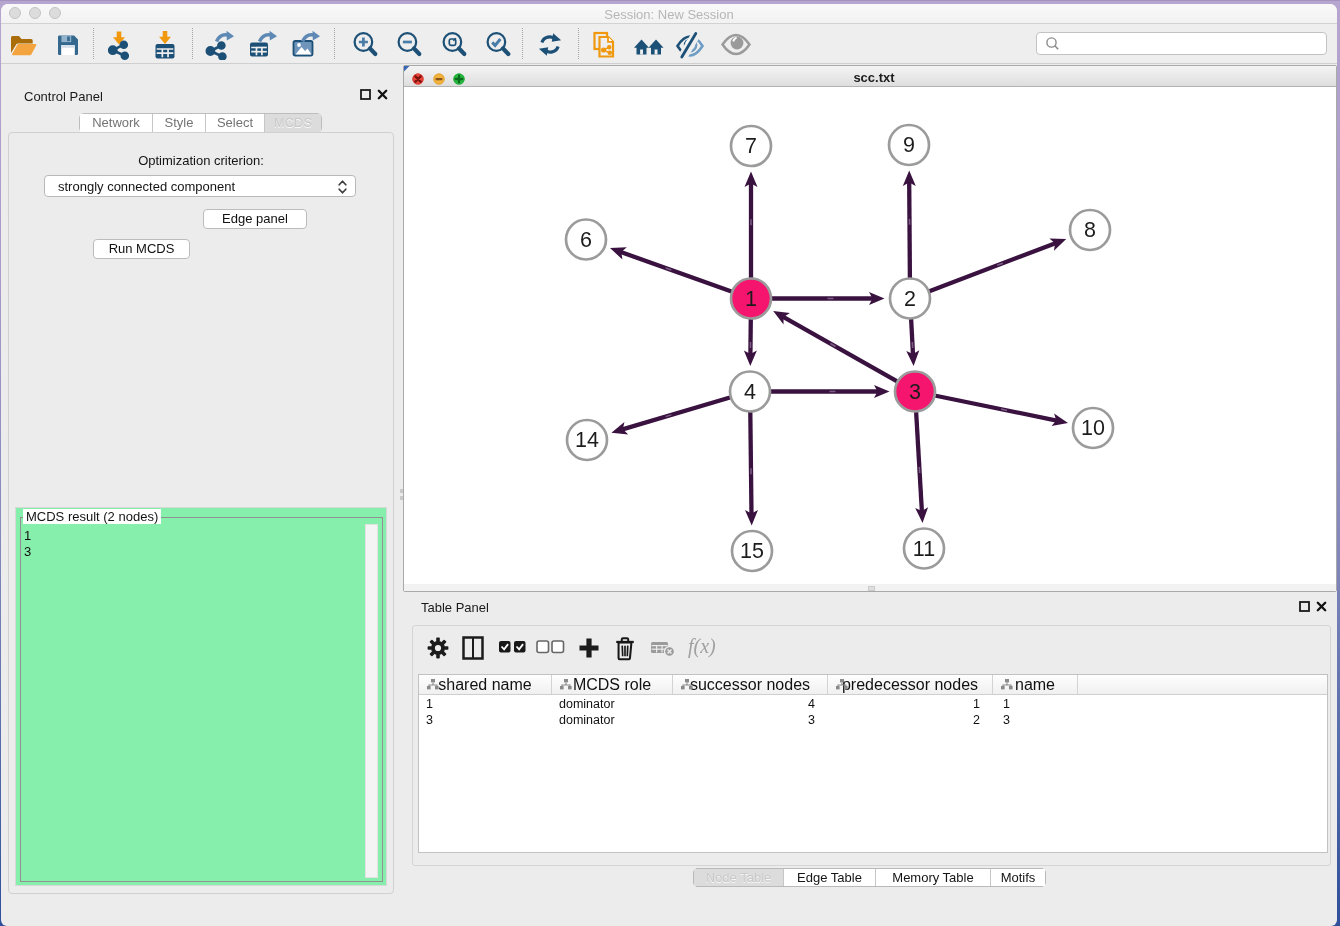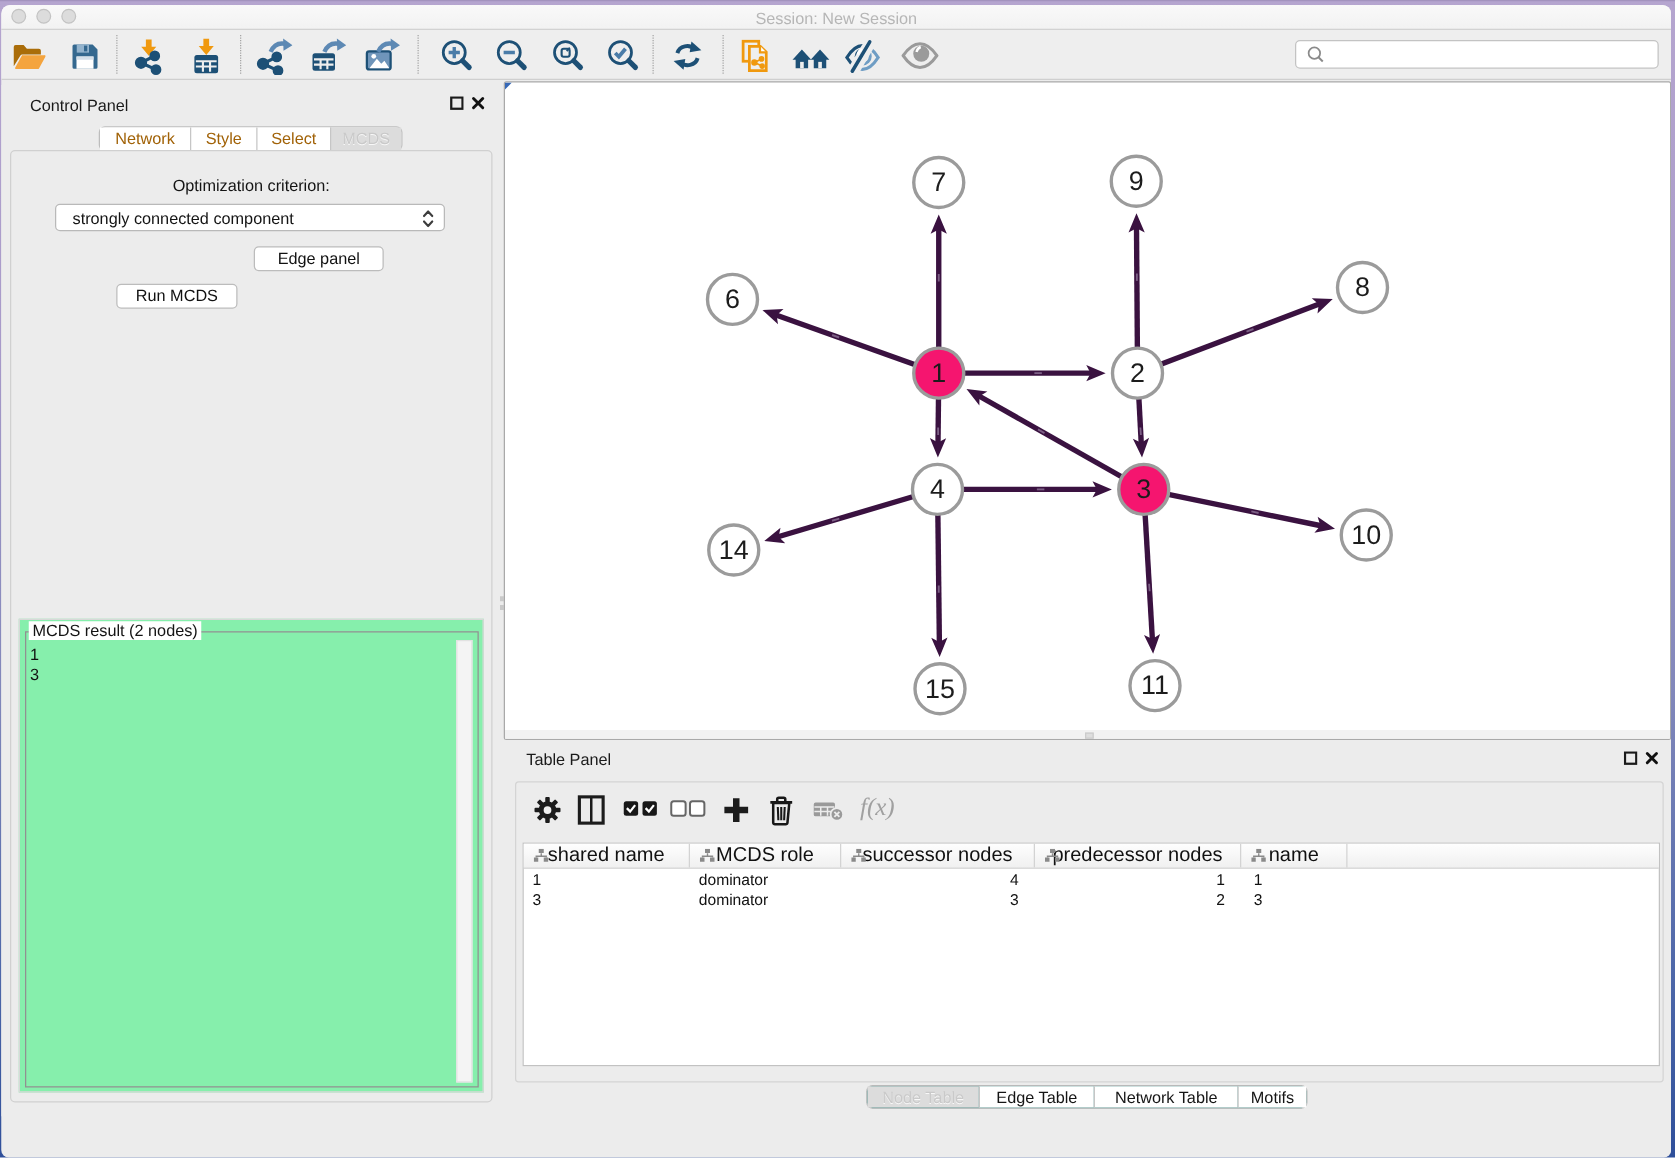--- a/index.html
+++ b/index.html
@@ -4,24 +4,24 @@
   html,body { width:1340px; height:926px; overflow:hidden; }
   body { font-family:"Liberation Sans", sans-serif; background:linear-gradient(180deg,#b5a5cf 0%,#a89ac9 30%,#8187ba 60%,#4c66a8 85%,#2f4f9a 100%); position:relative; }
   #window { position:absolute; left:1px; top:4px; width:1336px; height:922px; background:#ececec; border-radius:7px 7px 6px 6px; overflow:hidden; will-change:transform; }
   #titlebar { position:absolute; left:0; top:0; width:100%; height:20px; background:linear-gradient(#f9f9f9,#f2f2f2); border-bottom:1px solid #d2d2d2; }
   .tlg { position:absolute; top:3px; width:12px; height:12px; border-radius:50%; background:#dcdcdc; border:1px solid #c3c3c3; }
   #apptitle { position:absolute; top:3px; left:0; width:100%; text-align:center; font-size:13px; color:#b6b6b6; }
   #toolbar { position:absolute; left:0; top:20px; width:100%; height:40px; background:#eeeeee; border-bottom:1px solid #cfcfcf; }
   .tsep { position:absolute; top:4px; height:31px; width:0; border-left:1px dotted #a5a5a5; }
   .ticon { position:absolute; top:6px; }
   #searchbox { position:absolute; left:1035px; top:8px; width:291px; height:23px; background:#fff; border:1px solid #c3c3c3; border-radius:4px; }
-  #cpanel { position:absolute; left:0; top:64px; width:400px; height:825px; background:#ececec; font-size:13px; }
+  #cpanel { position:absolute; left:0; top:76px; width:400px; height:825px; background:#ececec; font-size:13px; }
   .wicon { position:absolute; }
   .tabbar { position:absolute; display:flex; height:20px; border:1px solid #bdbdbd; border-radius:5px; background:#fff; font-size:13px; }
-  .tab { color:#a16207; text-align:center; line-height:18px; background:#fff; }
+  .tab { color:#737373; text-align:center; line-height:18px; background:#fff; }
   .tab + .tab { border-left:1px solid #c6c6c6; }
   .tabsel { background:#dcdcdc; color:#c9c9c9; text-shadow:0 1px 0 #f8f8f8; }
   #subpanel { position:absolute; left:7px; top:52px; width:386px; height:762px; border:1px solid #d0d0d0; border-radius:4px; background:#ececec; }
   .btn { position:absolute; background:#ffffff; border:1px solid #bcbcbc; border-radius:4px; font-size:13px; color:#111; text-align:center; line-height:18px; }
   #resultbox { position:absolute; left:14px; top:427px; width:372px; height:379px; background:#86efac; border:1px solid #d8d8d8; }
   #fieldline { position:absolute; left:4px; top:9px; right:3px; bottom:3px; border:1px solid #919191; }
   #fieldtitle { position:absolute; left:7px; top:1px; background:#fff; padding:0 3px; font-size:13px; color:#141414; }
   #netwin { position:absolute; left:402px; top:61px; width:934px; height:527px; background:#fff; border:1px solid #a9a9a9; border-radius:2px; }
   #nettitle { position:absolute; left:0; top:0; width:100%; height:21px; background:linear-gradient(#f4f4f4,#dedede); border-bottom:1px solid #b3b3b3; border-radius:2px 2px 0 0; }
   .tlb { position:absolute; top:5px; width:12px; height:12px; border-radius:50%; }
@@ -226,20 +226,38 @@
       <div id="resultbox">
         <div id="fieldline"></div>
         <div id="fieldtitle">MCDS result (2 nodes)</div>
         <div style="position:absolute;left:8px;top:20px;font-size:13px;color:#111;line-height:16.3px;">1<br>3</div>
         <div style="position:absolute;left:349px;top:16px;width:13px;height:354px;background:#f4f4f4;border:1px solid #e2e2e2;"></div>
       </div>
       <div style="position:absolute;left:399px;top:409px;width:3px;height:4px;background:#c9c9c9;"></div>
       <div style="position:absolute;left:399px;top:416px;width:3px;height:4px;background:#c9c9c9;"></div>
     </div>
   <div id="netwin">
+      <div id="nettitle">
+        <div class="tlb" style="left:8px;"><svg width="12" height="12" viewBox="0 0 12 12">
+            <circle cx="6" cy="6" r="5.6" fill="#e8473c"></circle>
+            <circle cx="6" cy="6" r="5.2" fill="none" stroke="#d63a30" stroke-width="0.8"></circle>
+            <path d="M3.4,3.4 L8.6,8.6 M8.6,3.4 L3.4,8.6" stroke="#7e120c" stroke-width="2.4" stroke-linecap="round"></path>
+          </svg></div>
+        <div class="tlb" style="left:29px;"><svg width="12" height="12" viewBox="0 0 12 12">
+            <circle cx="6" cy="6" r="5.6" fill="#f2b33e"></circle>
+            <circle cx="6" cy="6" r="5.2" fill="none" stroke="#dfa02e" stroke-width="0.8"></circle>
+            <rect x="2.6" y="4.9" width="6.8" height="2.3" rx="0.6" fill="#89551a"></rect>
+          </svg></div>
+        <div class="tlb" style="left:49px;"><svg width="12" height="12" viewBox="0 0 12 12">
+            <circle cx="6" cy="6" r="5.6" fill="#27bb41"></circle>
+            <circle cx="6" cy="6" r="5.2" fill="none" stroke="#1da635" stroke-width="0.8"></circle>
+            <path d="M6,2.7 V9.3 M2.7,6 H9.3" stroke="#0b6b1c" stroke-width="2.3" stroke-linecap="round"></path>
+          </svg></div>
+        <div style="position:absolute;left:4px;top:4px;width:100%;text-align:center;font-size:13px;font-weight:bold;color:#1c1c1c;">scc.txt</div>
+      </div>
       <svg width="6" height="6" style="position:absolute;left:0;top:0;">
         <path d="M0,0 L5.5,0 L0,5.5 Z" fill="#3668b6"></path>
       </svg>
       <svg id="graph" width="932" height="499" style="position:absolute;left:1px;top:21px;">
 <g stroke="#3a1240" stroke-width="4.3">
           <line x1="346.0" y1="191.5" x2="346.0" y2="96.0"></line>
           <line x1="327.2" y1="204.8" x2="215.8" y2="165.0"></line>
           <line x1="366.0" y1="211.5" x2="468.0" y2="211.5"></line>
           <line x1="345.8" y1="231.5" x2="345.4" y2="267.5"></line>
           <line x1="504.9" y1="191.5" x2="504.2" y2="95.0"></line>
@@ -431,17 +449,17 @@
         <div class="tcell" style="left:584px;top:21px;">1</div>
         <div class="tcell" style="left:7px;top:37px;">3</div>
         <div class="tcell" style="left:140px;top:37px;">dominator</div>
         <div class="tcell" style="left:336px;top:37px;width:60px;text-align:right;">3</div>
         <div class="tcell" style="left:501px;top:37px;width:60px;text-align:right;">2</div>
         <div class="tcell" style="left:584px;top:37px;">3</div>
       </div>
       <div class="btabbar" style="left:290px;top:276px;">
         <div class="btab tabsel" style="width:89px;">Node Table</div>
         <div class="btab" style="width:92px;">Edge Table</div>
-        <div class="btab" style="width:115px;">Network Table</div>
+        <div class="btab" style="width:115px;">Memory Table</div>
         <div class="btab" style="width:55px;">Motifs</div>
       </div>
     </div>
 </div>
 
 </body></html>

